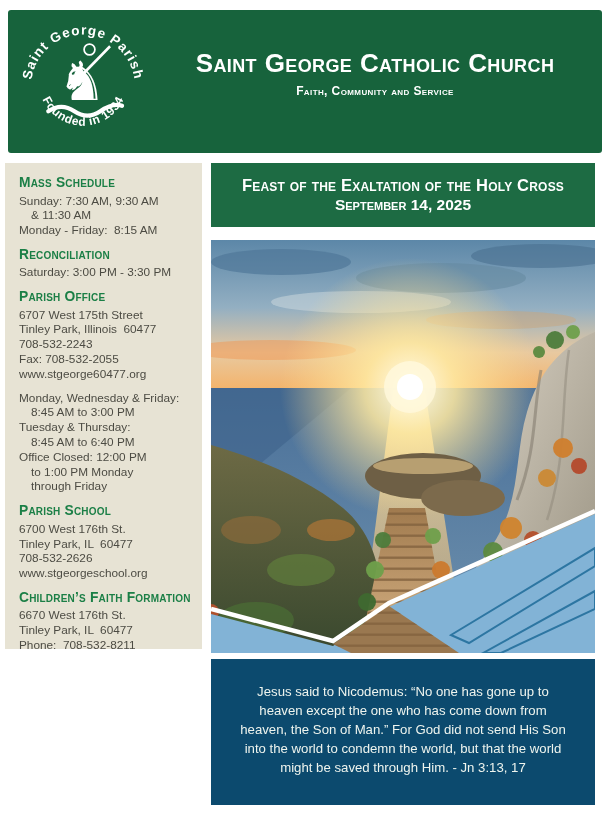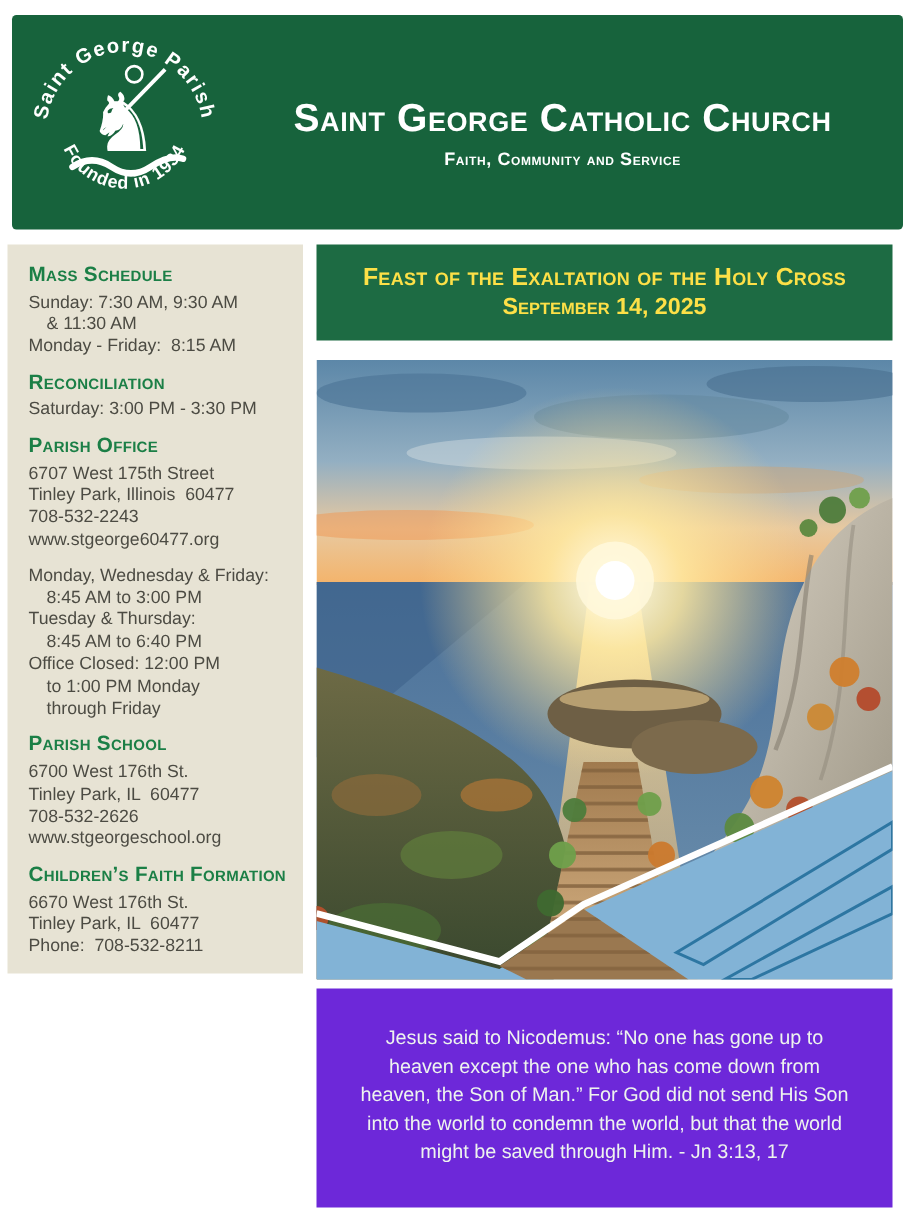--- a/index.html
+++ b/index.html
@@ -3,47 +3,47 @@
 <meta charset="utf-8">
 <style>
   html,body{margin:0;padding:0;background:#fff;}
   .page{position:relative;width:610px;height:819px;background:#ffffff;
         font-family:"Liberation Sans",sans-serif;overflow:hidden;}
 
   
   .masthead{position:absolute;left:8px;top:10px;width:594px;height:143px;
             background:#17633c;border-radius:3px;}
   .logo{position:absolute;left:10px;top:7px;width:130px;height:130px;}
-  .masthead-text{position:absolute;left:148px;right:8px;top:15px;height:100%;
+  .masthead-text{position:absolute;left:148px;right:8px;top:0;height:100%;
                  display:flex;flex-direction:column;justify-content:center;
                  align-items:center;gap:5px;padding-bottom:18px;box-sizing:border-box;}
   .church-title{font-variant:small-caps;font-weight:700;font-size:26px;
                 color:#ffffff;letter-spacing:.4px;white-space:nowrap;}
   .church-subtitle{font-variant:small-caps;font-weight:700;font-size:12px;
                    color:#ffffff;letter-spacing:.4px;white-space:nowrap;}
 
   
   .sidebar{position:absolute;left:5px;top:163px;width:197px;height:486px;
            background:#e7e3d4;padding:12px 8px 0 14px;box-sizing:border-box;overflow:hidden;}
   .section-heading{font-variant:small-caps;color:#1b7f46;font-size:13.8px;
                    font-weight:700;line-height:15.5px;margin:9px 0 3px 0;letter-spacing:.2px;}
   .info-section:first-child .section-heading{margin-top:0;}
   .line{font-size:11.8px;color:#4c4b43;line-height:14.8px;white-space:pre-wrap;}
   .line.indent{padding-left:12px;}
   .block + .block{margin-top:9px;}
 
   
   .main-col{position:absolute;left:211px;top:163px;width:384px;}
-  .feast-banner{height:64px;background:#1d6b43;color:#fde047;display:flex;
+  .feast-banner{height:64px;background:#1d6b43;color:#ffffff;display:flex;
                 flex-direction:column;justify-content:center;align-items:center;
                 font-variant:small-caps;font-weight:700;text-align:center;}
   .feast-banner .banner-title{font-size:16.5px;line-height:20px;letter-spacing:.2px;}
   .feast-banner .banner-date{font-size:15.5px;line-height:20px;}
   .cover-photo{margin-top:13px;width:384px;height:413px;display:block;}
-  .quote-box{margin-top:6px;height:146px;background:#6d28d9;box-sizing:border-box;
+  .quote-box{margin-top:6px;height:146px;background:#0c4a6e;box-sizing:border-box;
              padding:24px 26px 0 26px;}
   .quote-box p{margin:0;color:#eef4ee;font-size:13.2px;line-height:1.43;text-align:center;}
 </style>
 </head>
 <body>
 
 <div class="page">
 
   <header class="masthead">
     <div class="logo">
@@ -91,20 +91,21 @@
           </div>
         </div>
     </section>
     <section class="info-section">
       <h2 class="section-heading">Parish Office</h2>
       <div class="lines">
           <div class="block">
             <div class="line">6707 West 175th Street</div>
             <div class="line">Tinley Park, Illinois  60477</div>
             <div class="line">708-532-2243</div>
+            <div class="line">Fax: 708-532-2055</div>
             <div class="line">www.stgeorge60477.org</div>
           </div>
           <div class="block">
             <div class="line">Monday, Wednesday &amp; Friday:</div>
             <div class="line indent">8:45 AM to 3:00 PM</div>
             <div class="line">Tuesday &amp; Thursday:</div>
             <div class="line indent">8:45 AM to 6:40 PM</div>
             <div class="line">Office Closed: 12:00 PM</div>
             <div class="line indent">to 1:00 PM Monday</div>
             <div class="line indent">through Friday</div>

